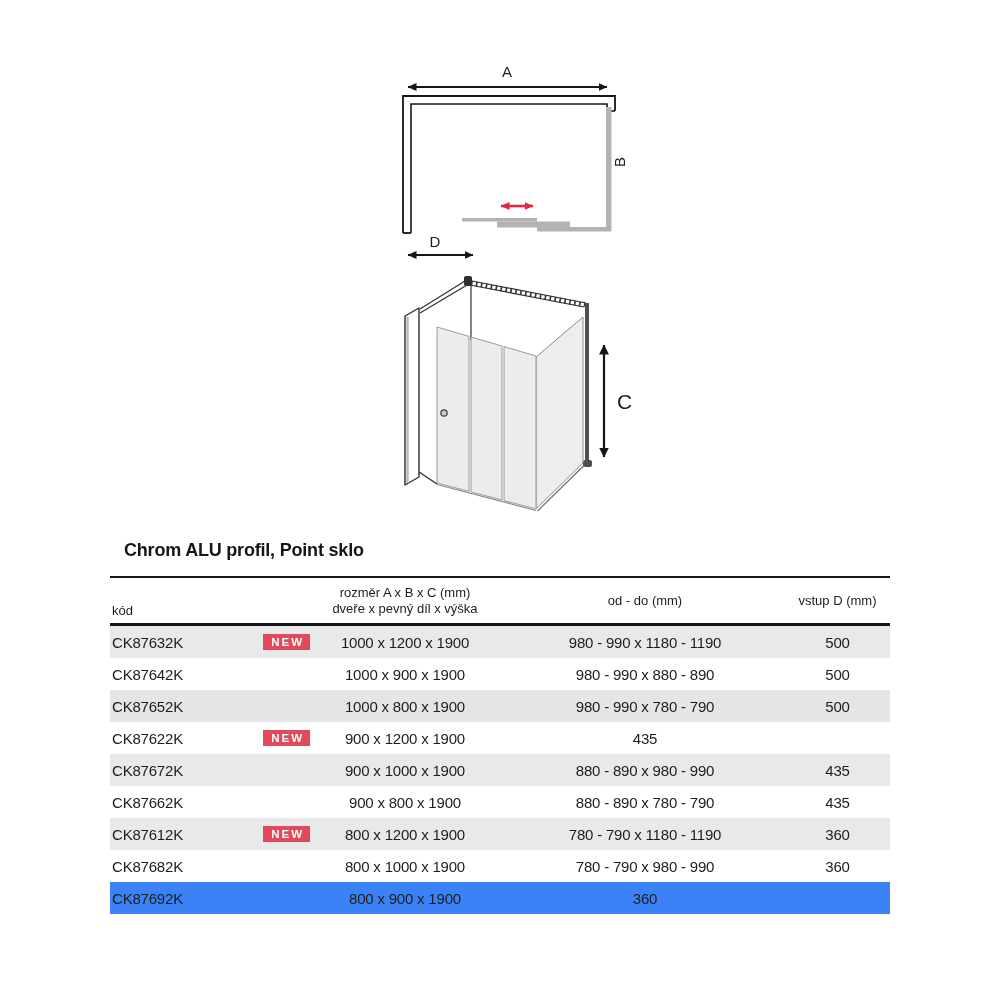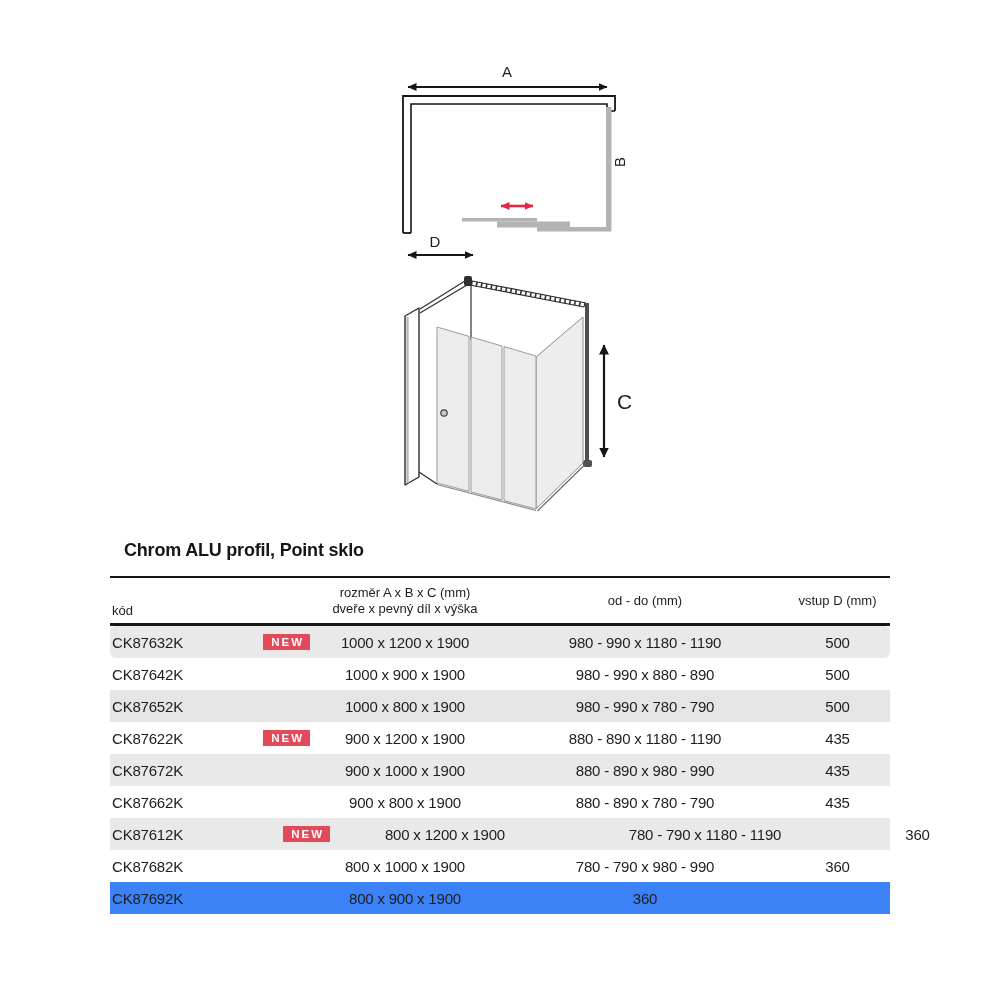--- a/index.html
+++ b/index.html
@@ -146,21 +146,21 @@
     <div class="h h-center">
       <div>rozměr A x B x C (mm)</div>
       <div>dveře x pevný díl x výška</div>
     </div>
     <div class="h h-center">
       <div>od - do (mm)</div>
     </div>
     <div class="h h-center">vstup D (mm)</div>
   </div>
   <div class="tbody">
-  <div class="trow" style="background: rgb(233, 233, 233); border-radius: 6px;">
+  <div class="trow" style="background: rgb(233, 233, 233);">
     <div class="c-kod">CK87632K</div>
     <div class="c-new">
           <span class="badge show" style="background: rgb(226, 74, 89);">NEW</span>
         </div>
     <div class="c-roz">1000 x 1200 x 1900</div>
     <div class="c-sta">980 - 990 x 1180 - 1190</div>
     <div class="c-vst">500</div>
   </div>
 
   <div class="trow">
@@ -178,41 +178,40 @@
     <div class="c-sta">980 - 990 x 780 - 790</div>
     <div class="c-vst">500</div>
   </div>
 
   <div class="trow">
     <div class="c-kod">CK87622K</div>
     <div class="c-new">
           <span class="badge show" style="background: rgb(226, 74, 89);">NEW</span>
         </div>
     <div class="c-roz">900 x 1200 x 1900</div>
-    <div class="c-sta">880 - 890 x 1180 - 1190</div>
     <div class="c-vst">435</div>
   </div>
 
   <div class="trow" style="background: rgb(233, 233, 233);">
     <div class="c-kod">CK87672K</div>
     <div class="c-new"></div>
     <div class="c-roz">900 x 1000 x 1900</div>
     <div class="c-sta">880 - 890 x 980 - 990</div>
     <div class="c-vst">435</div>
   </div>
 
   <div class="trow">
     <div class="c-kod">CK87662K</div>
     <div class="c-new"></div>
     <div class="c-roz">900 x 800 x 1900</div>
     <div class="c-sta">880 - 890 x 780 - 790</div>
     <div class="c-vst">435</div>
   </div>
 
-  <div class="trow" style="background: rgb(233, 233, 233); gap: 20px;">
+  <div class="trow" style="background: rgb(233, 233, 233);">
     <div class="c-kod">CK87612K</div>
     <div class="c-new">
           <span class="badge show" style="background: rgb(226, 74, 89);">NEW</span>
         </div>
     <div class="c-roz">800 x 1200 x 1900</div>
     <div class="c-sta">780 - 790 x 1180 - 1190</div>
     <div class="c-vst">360</div>
   </div>
 
   <div class="trow">

